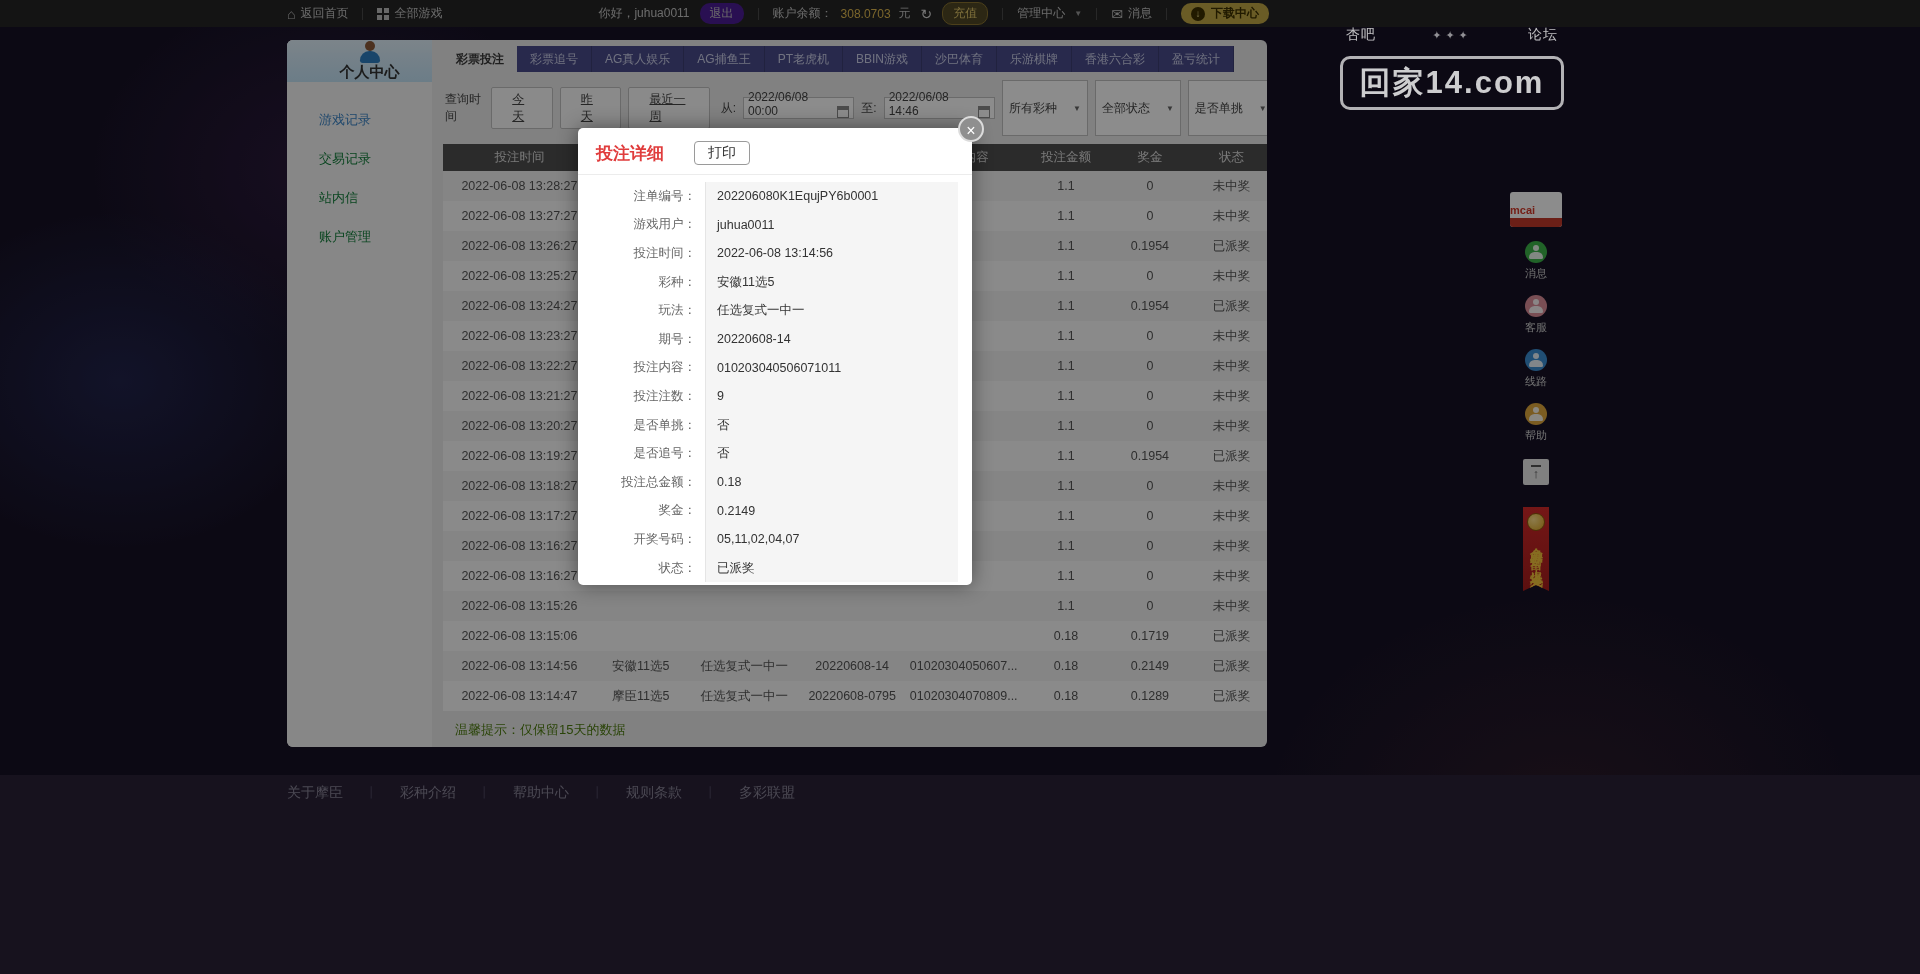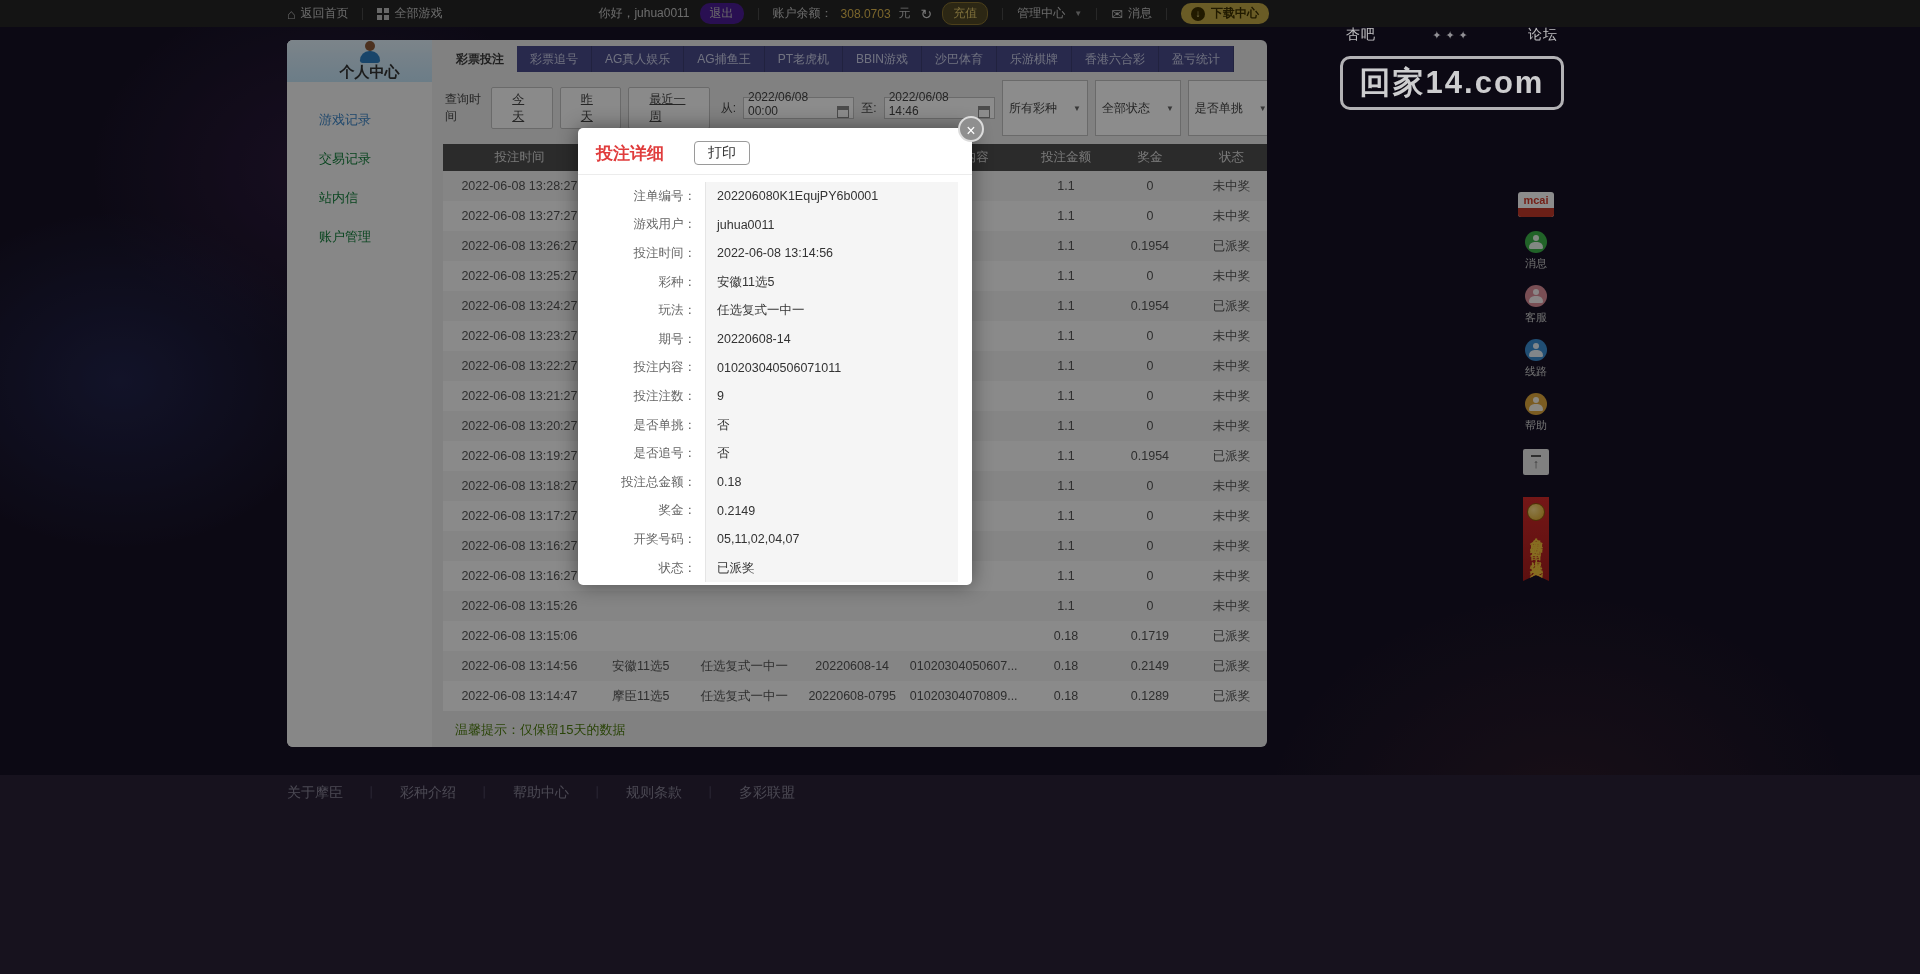--- a/index.html
+++ b/index.html
@@ -78,21 +78,21 @@
   td.op{cursor:pointer;}
   .notice{margin:10px 12px 0;font-size:13px;color:#4d7c0f;}
   
   .footer{position:absolute;left:0;right:0;top:775px;bottom:0;background:#2a2238;}
   .footer-links{padding:9px 0 0 287px;font-size:14px;color:#8a8598;display:flex;align-items:center;}
   .footer-link{cursor:pointer;}
   .flink-sep{margin:0 22px;color:#4d4660;font-size:13px;}
   
   .float-col{position:absolute;left:1516px;top:192px;width:40px;display:flex;flex-direction:column;
     align-items:center;}
-  .cert-card{width:36px;background:#fff;border-radius:3px;padding:2px 0 0;text-align:center;}
+  .cert-card{width:52px;background:#fff;border-radius:3px;padding:12px 0 0;}
   .cert-logo{font-size:11px;font-weight:bold;color:#d43a2a;letter-spacing:0;}
   .cert-strip{margin-top:2px;height:9px;background:#c43a2a;border-radius:0 0 3px 3px;}
   .float-item{margin-top:14px;display:flex;flex-direction:column;align-items:center;cursor:pointer;}
   .fi-circle{width:22px;height:22px;border-radius:50%;position:relative;}
   .fi-circle::before{content:'';position:absolute;left:8px;top:4px;width:6px;height:6px;border-radius:50%;
     background:rgba(255,255,255,.9);}
   .fi-circle::after{content:'';position:absolute;left:4px;top:11px;width:14px;height:7px;
     border-radius:7px 7px 2px 2px;background:rgba(255,255,255,.9);}
   .fi-label{margin-top:3px;font-size:11px;color:#cfcfcf;}
   .top-btn{margin-top:16px;width:26px;height:26px;background:#e9e9e9;border-radius:2px;display:flex;

